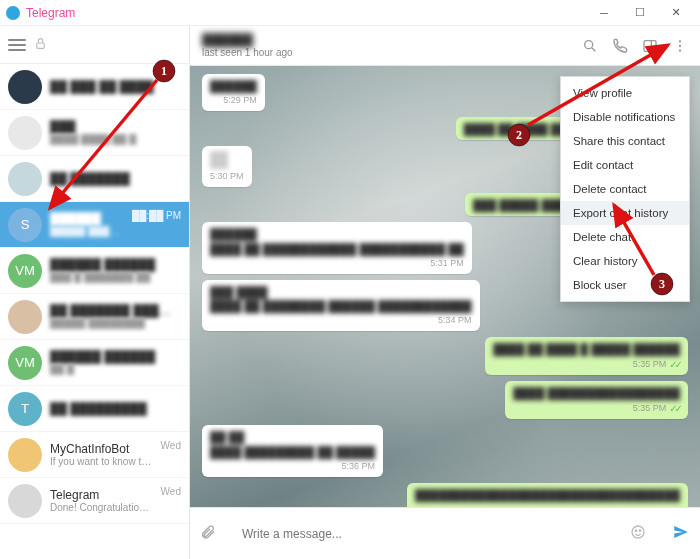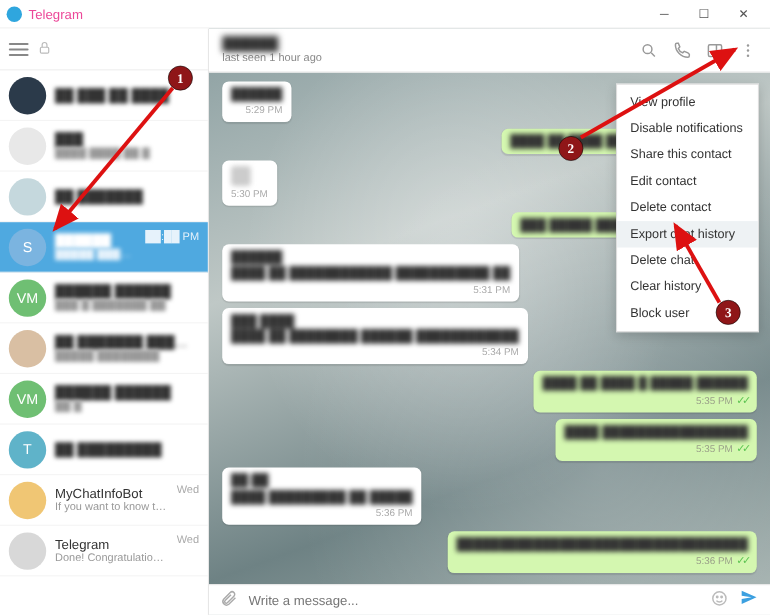--- a/index.html
+++ b/index.html
@@ -46,21 +46,21 @@
 
 .messages { flex: 1; overflow: hidden; padding: 8px 12px 4px; display: flex; flex-direction: column; gap: 6px; position: relative; z-index: 1; }
 .bubble { max-width: 68%; padding: 5px 8px 4px; border-radius: 6px; font-size: 11px; line-height: 1.3; box-shadow: 0 1px 1px rgba(0,0,0,.1); position: relative; }
 .bubble.in { background: #fff; align-self: flex-start; }
 .bubble.out { background: #d4f7b0; align-self: flex-end; }
 .bubble .txt { filter: blur(2.5px); color: #333; word-break: break-all; }
 .bubble .time { font-size: 9px; color: #9aa089; text-align: right; margin-top: 2px; display:flex; justify-content:flex-end; gap:3px; align-items:center; }
 .bubble.in .time { color: #aaa; }
 .ticks { color: #5dc452; font-size: 10px; letter-spacing:-3px; }
 
-.composer { height: 28px; background: #fff; display: flex; align-items: center; padding: 0 10px; gap: 10px; border-top: 1px solid #e6e6e6; z-index: 2; }
+.composer { height: 52px; background: #fff; display: flex; align-items: center; padding: 0 10px; gap: 26px; border-top: 1px solid #e6e6e6; z-index: 2; }
 .attach { color: #aaa; font-size: 15px; }
 .msg-input { flex: 1; border: none; outline: none; font-size: 12px; color: #999; }
 .emoji { color: #bbb; font-size: 14px; }
 .send { color: #3ca0e0; font-size: 16px; }
 
 
 .menu { position: absolute; top: 50px; right: 10px; width: 130px; background: #fff; border: 1px solid #ddd; box-shadow: 0 3px 10px rgba(0,0,0,.18); z-index: 20; padding: 4px 0; }
 .menu-item { padding: 6px 12px; font-size: 11.5px; color: #333; cursor: default; }
 .menu-item.highlight { background: #eef2f4; }
 

